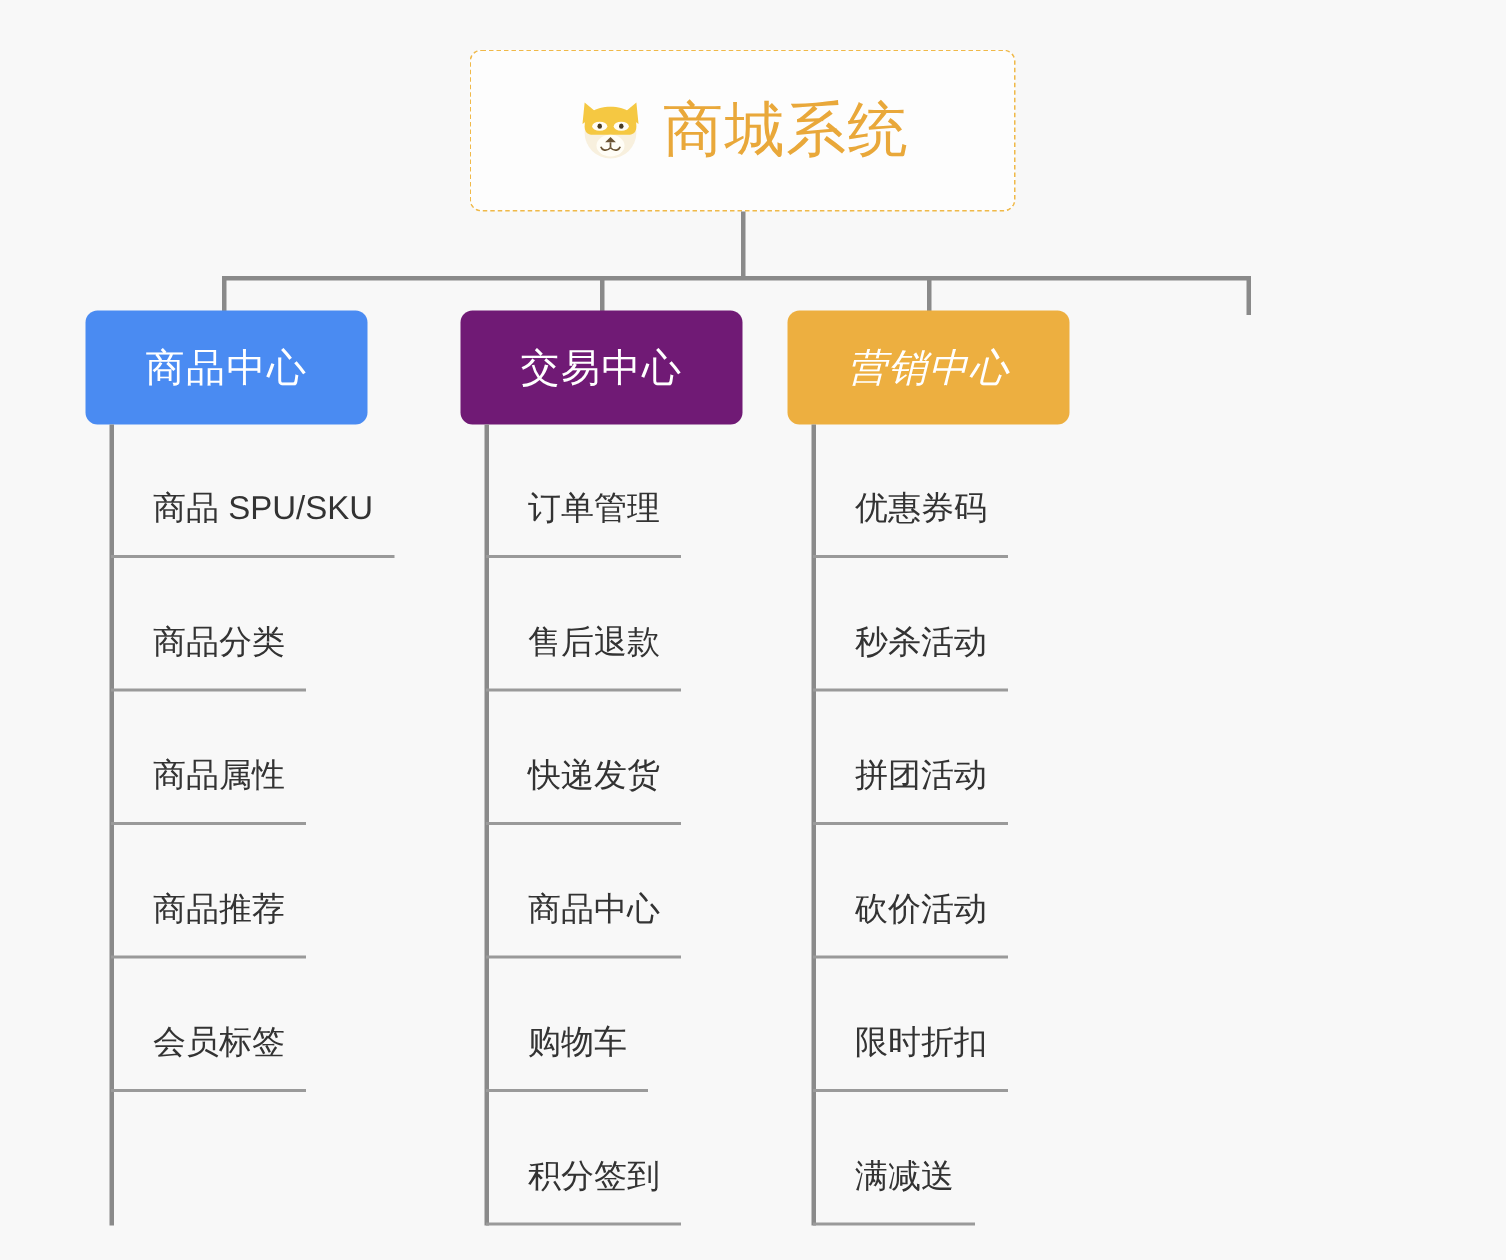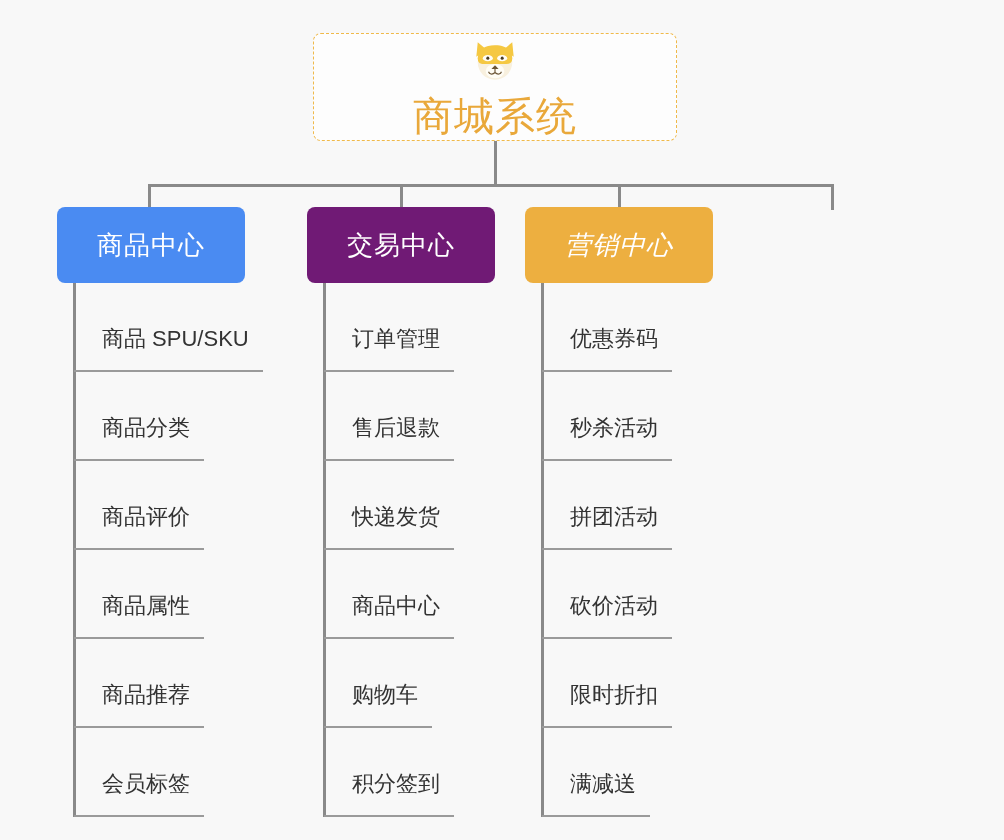--- a/index.html
+++ b/index.html
@@ -129,21 +129,21 @@
     color: #333333;
     line-height: 1.2;
     white-space: nowrap;
   }
 </style>
 </head>
 <body>
 
 <div id="mindmap" style="background: rgb(248, 248, 248);">
 
-  <div class="root-node" style="border-color: rgb(240, 185, 73); flex-direction: column;">
+  <div class="root-node" style="border-color: rgb(240, 185, 73);">
     <svg class="root-emoji" viewBox="0 0 64 64">
 
       <path d="M8 6 L6 26 L20 16 Z" fill="#f5c842"></path>
       <path d="M56 6 L58 26 L44 16 Z" fill="#f5c842"></path>
 
       <ellipse cx="32" cy="34" rx="24" ry="24" fill="#f8f0de"></ellipse>
 
       <path d="M8 28 C8 16 18 10 32 10 C46 10 56 16 56 28 C56 33 54 36 48 36 L16 36 C10 36 8 33 8 28 Z" fill="#f5c842"></path>
 
       <ellipse cx="22" cy="28" rx="7" ry="4.2" fill="#fffdf6"></ellipse>
@@ -173,23 +173,20 @@
     </div>
     <div class="children">
       <div class="spine" style="background: rgb(138, 138, 138); height: 534px;"></div>
       <div class="leaf">
           <span class="leaf-inner">商品 SPU/SKU</span>
         </div>
       <div class="leaf">
           <span class="leaf-inner">商品分类</span>
         </div>
       <div class="leaf">
-          <span class="leaf-inner">商品评价</span>
-        </div>
-      <div class="leaf">
           <span class="leaf-inner">商品属性</span>
         </div>
       <div class="leaf">
           <span class="leaf-inner">商品推荐</span>
         </div>
       <div class="leaf">
           <span class="leaf-inner">会员标签</span>
         </div>
     </div>
   </div>

